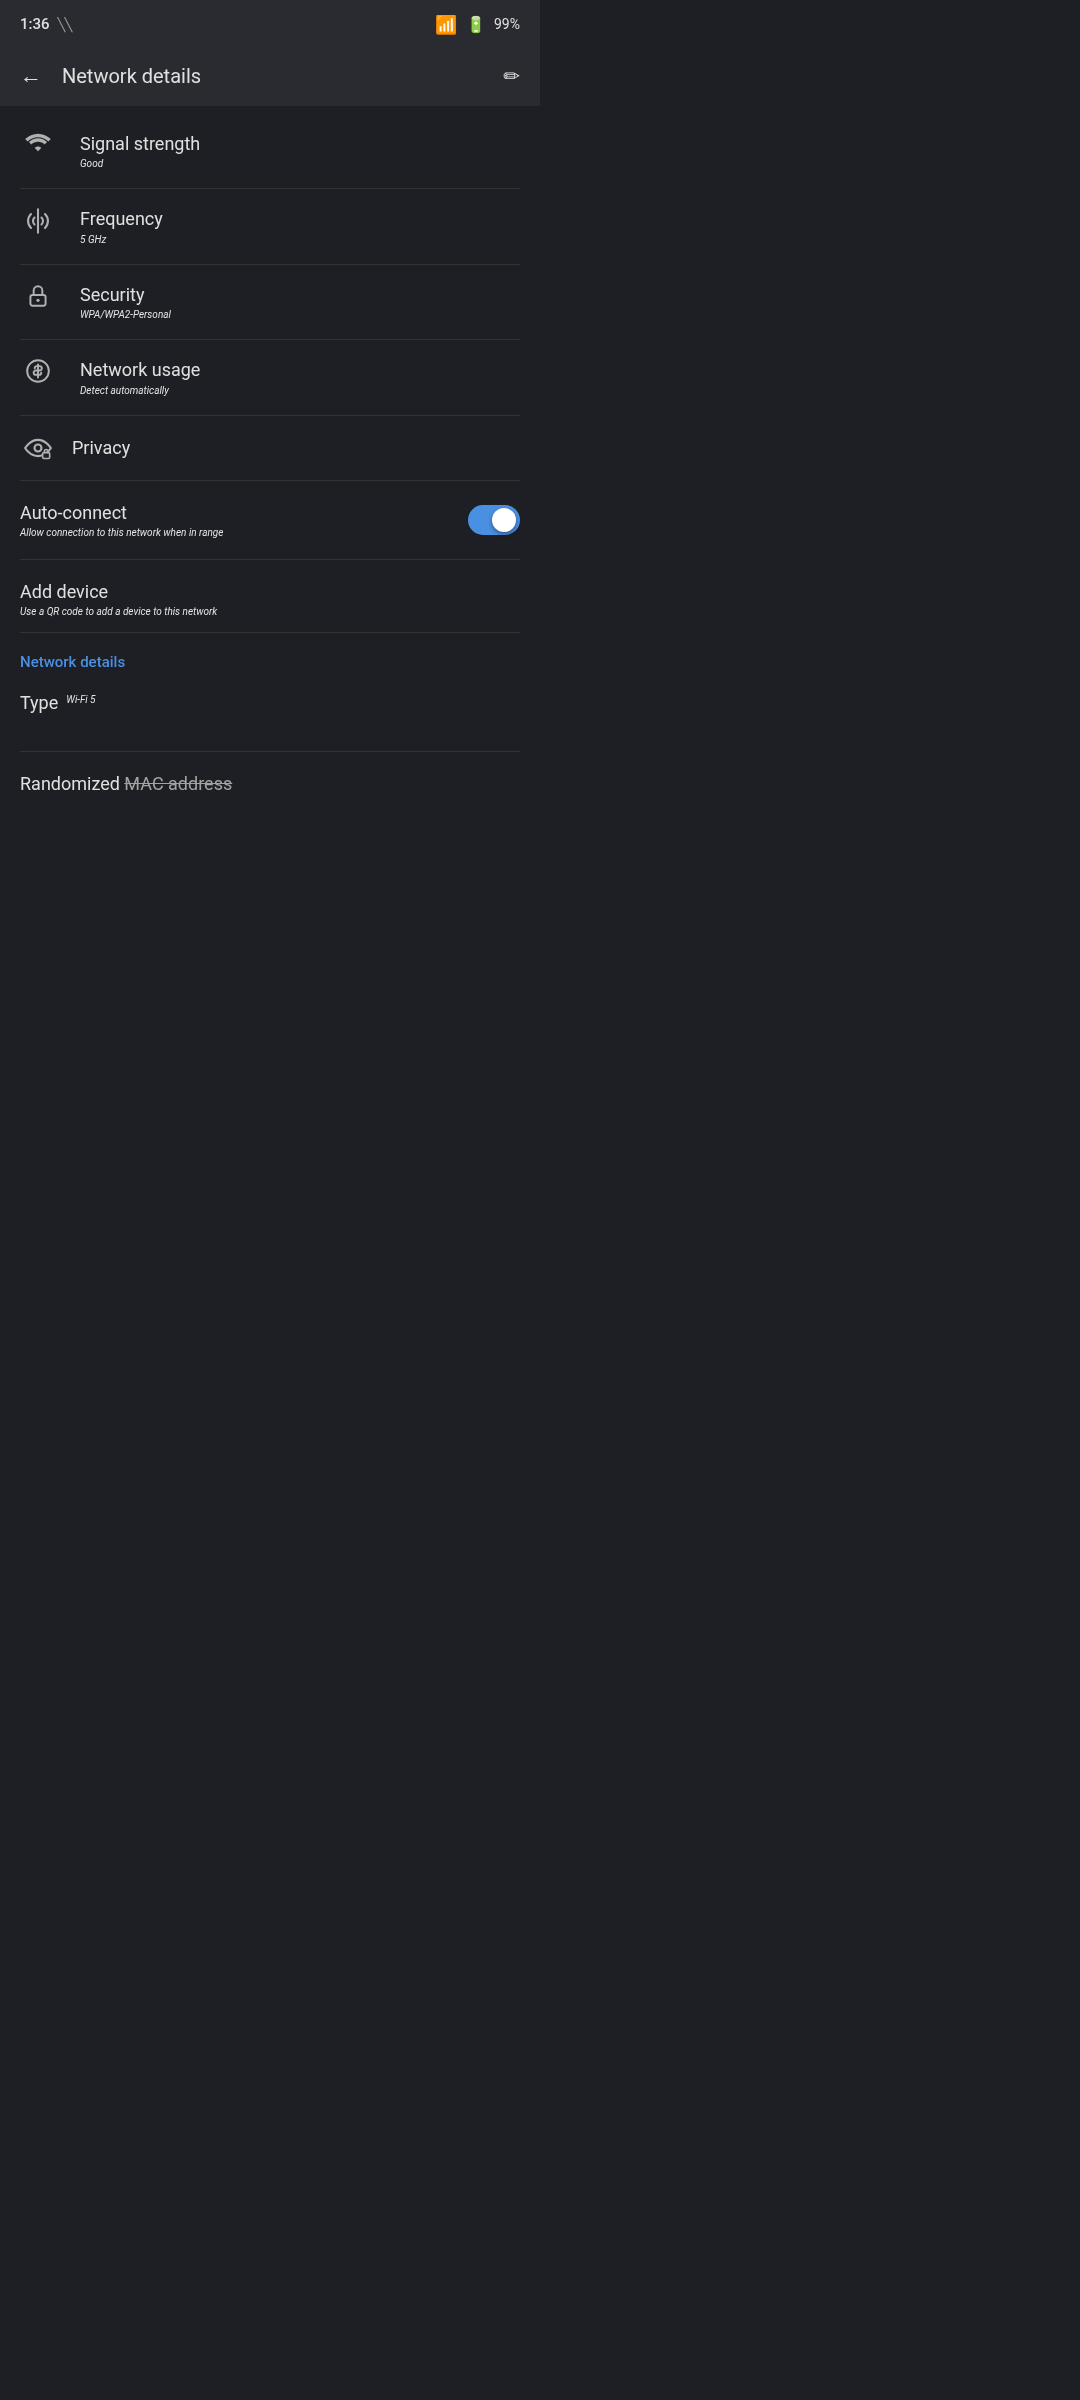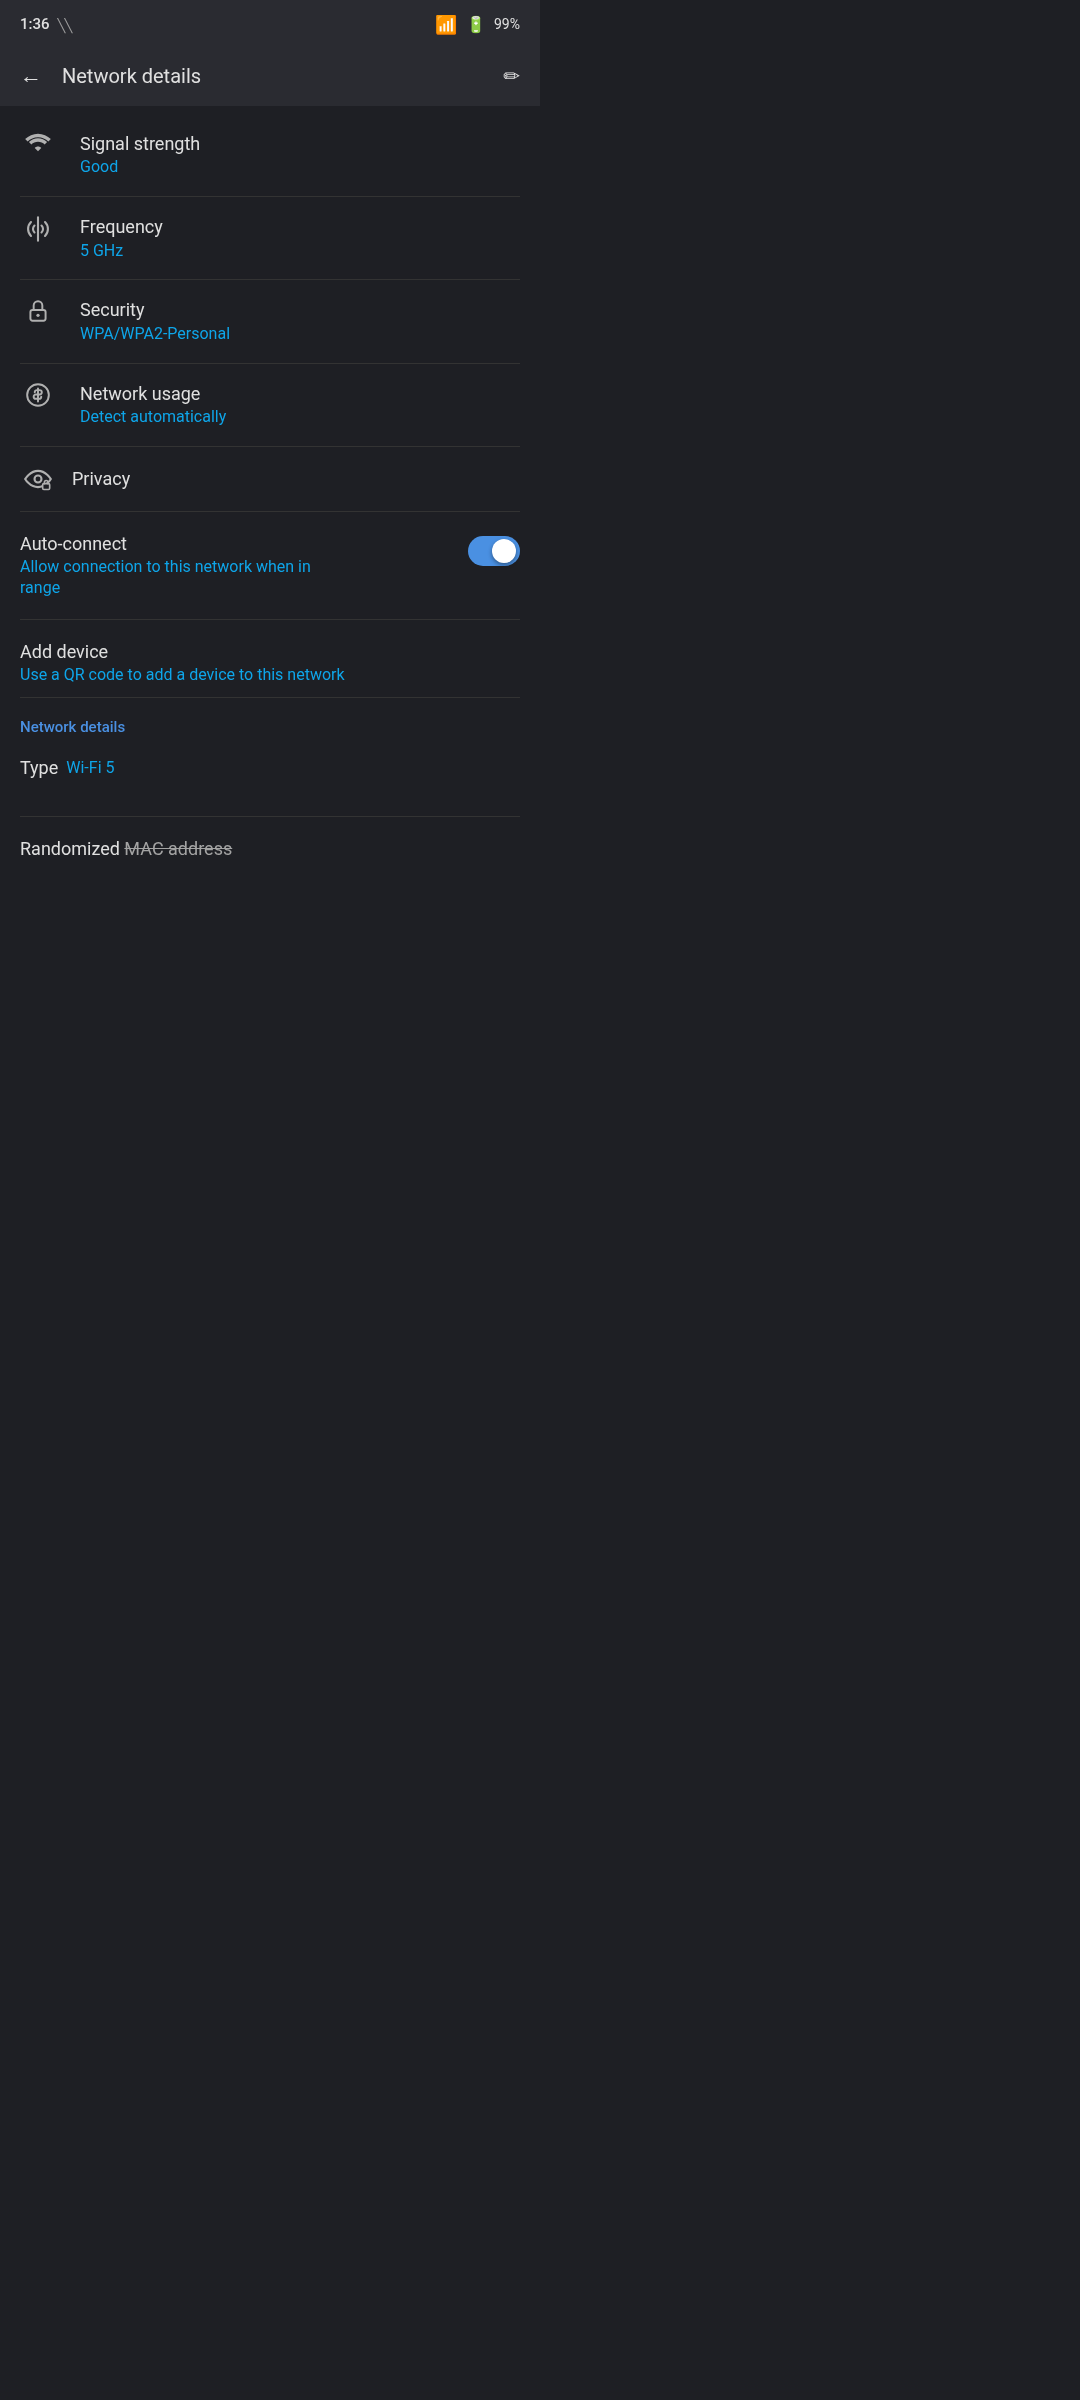--- a/index.html
+++ b/index.html
@@ -18,21 +18,21 @@
     .status-bar {
       display: flex;
       justify-content: space-between;
       align-items: center;
       padding: 10px 20px 8px 20px;
       background-color: #2a2b31;
       height: 46px;
     }
     .status-left {
       display: flex;
-      align-items: flex-end;
+      align-items: center;
       gap: 8px;
       font-size: 15px;
       font-weight: 500;
       color: #e0e0e0;
     }
     .status-right {
       display: flex;
       align-items: center;
       gap: 8px;
       font-size: 14px;
@@ -95,24 +95,25 @@
     .settings-row-text {
       flex: 1;
     }
     .settings-row-title {
       font-size: 18px;
       color: #e0e0e0;
       font-weight: 400;
       line-height: 1.3;
     }
     .settings-row-subtitle {
-      font-size: 16px;
-      color: #0ea5e9;
+      font-size: 10px;
+      color: #e5e5e5;
       margin-top: 2px;
       line-height: 1.3;
+      font-style: italic;
     }
     .settings-row-right {
       display: flex;
       align-items: center;
     }
 
     
     .divider {
       height: 1px;
       background: #333;

